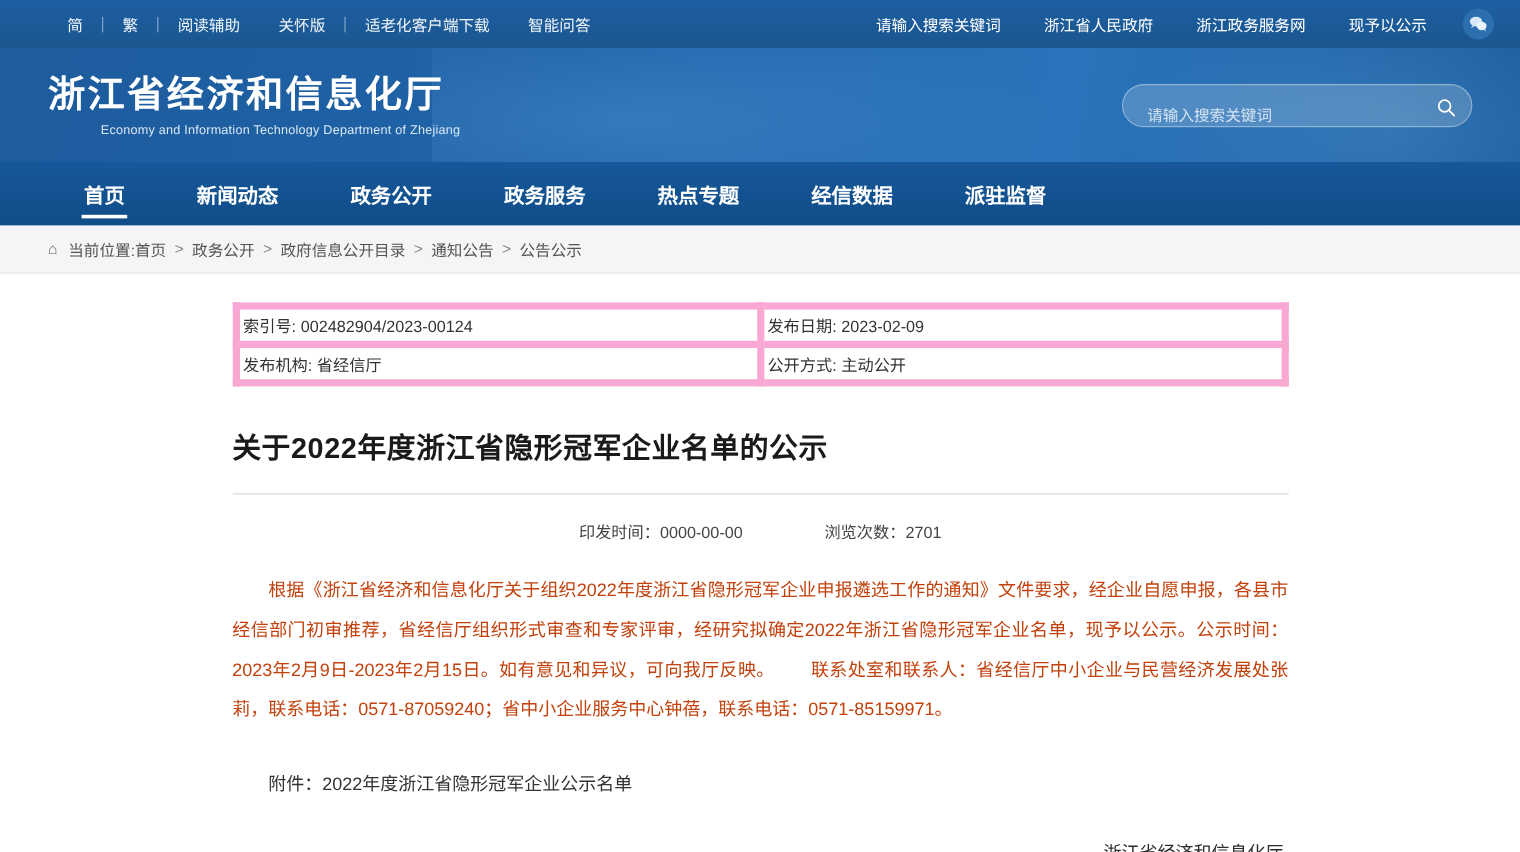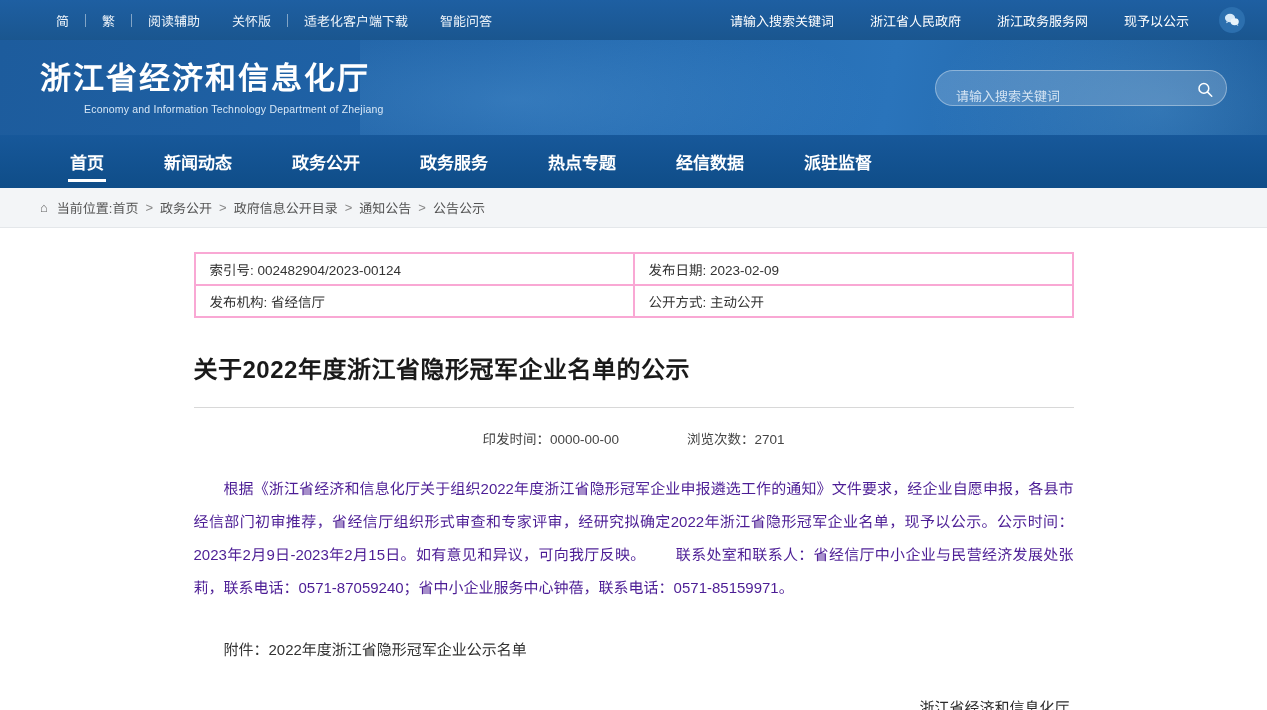--- a/index.html
+++ b/index.html
@@ -184,23 +184,23 @@
     width: 880px;
     margin: 0 auto;
   }
   .meta-table {
     width: 100%;
     border-collapse: collapse;
     table-layout: fixed;
     margin-bottom: 26px;
   }
   .meta-table td {
-    border: 2px solid #f9a8d4;
+    border: 6px solid #f9a8d4;
     height: 32px;
-    padding: 0 14px;
+    padding: 0 3px;
     font-size: 13.5px;
     color: #333;
     vertical-align: middle;
   }
   .title {
     font-size: 24px;
     font-weight: 700;
     color: #1a1a1a;
     padding: 6px 0 22px;
     letter-spacing: 0.5px;
@@ -213,21 +213,21 @@
     display: flex;
     justify-content: center;
     gap: 68px;
     font-size: 13.5px;
     color: #444;
     padding: 20px 0 10px;
   }
   .content {
     font-size: 15px;
     line-height: 33px;
-    color: #4c1d95;
+    color: #c2410c;
     text-align: justify;
     padding-top: 14px;
   }
   .content p { margin: 0 0 4px 0; text-indent: 2em; }
   .attach { margin-top: 31px; text-indent: 2em; font-size: 15px; line-height: 30px; }
   .signature {
     margin-top: 28px;
     text-align: right;
     font-size: 15px;
     line-height: 30px;

